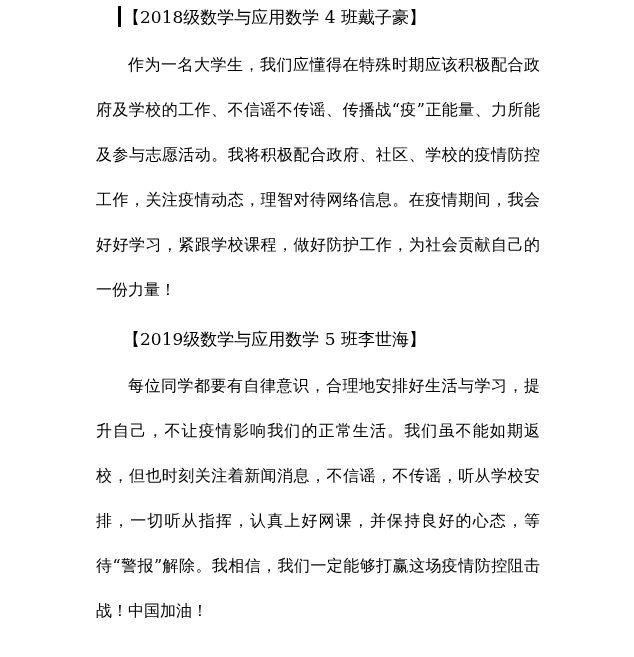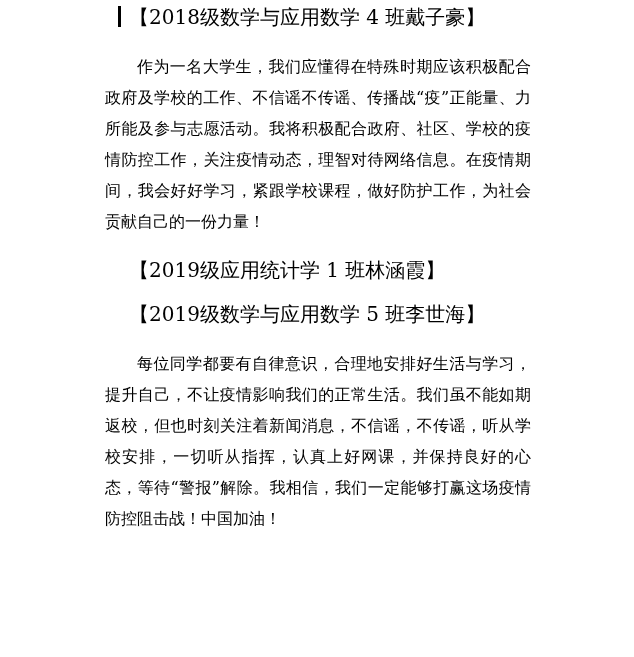--- a/index.html
+++ b/index.html
@@ -27,29 +27,29 @@
     left: 89px;
     top: 0;
     width: 458px;
   }
   .section { margin: 0; }
   .section + .section { margin-top: 10px; }
   .heading {
     line-height: 34.5px;
     text-indent: 2em;
     font-weight: normal;
-    font-size: 20px;
+    font-size: 17px;
     margin: 0;
     white-space: nowrap;
   }
   .para {
-    line-height: 31px;
+    line-height: 45px;
     text-indent: 2em;
     text-align: justify;
-    margin: 16px;
+    margin: 7px;
   }
   .caret {
     position: absolute;
     left: 118px;
     top: 6px;
     width: 2.5px;
     height: 21px;
     background: #000000;
   }
 </style>
@@ -60,21 +60,20 @@
   <div class="caret"></div>
 
   <div class="content">
 
     <div class="section">
       <div class="heading">【2018级数学与应用数学 4 班戴子豪】</div>
       <div class="para">作为一名大学生，我们应懂得在特殊时期应该积极配合政府及学校的工作、不信谣不传谣、传播战“疫”正能量、力所能及参与志愿活动。我将积极配合政府、社区、学校的疫情防控工作，关注疫情动态，理智对待网络信息。在疫情期间，我会好好学习，紧跟学校课程，做好防护工作，为社会贡献自己的一份力量！</div>
     </div>
 
     <div class="section">
-      <div class="heading">【2019级应用统计学 1 班林涵霞】</div>
     </div>
 
     <div class="section">
       <div class="heading">【2019级数学与应用数学 5 班李世海】</div>
       <div class="para">每位同学都要有自律意识，合理地安排好生活与学习，提升自己，不让疫情影响我们的正常生活。我们虽不能如期返校，但也时刻关注着新闻消息，不信谣，不传谣，听从学校安排，一切听从指挥，认真上好网课，并保持良好的心态，等待“警报”解除。我相信，我们一定能够打赢这场疫情防控阻击战！中国加油！</div>
     </div>
 
   </div>
 </div>
 

